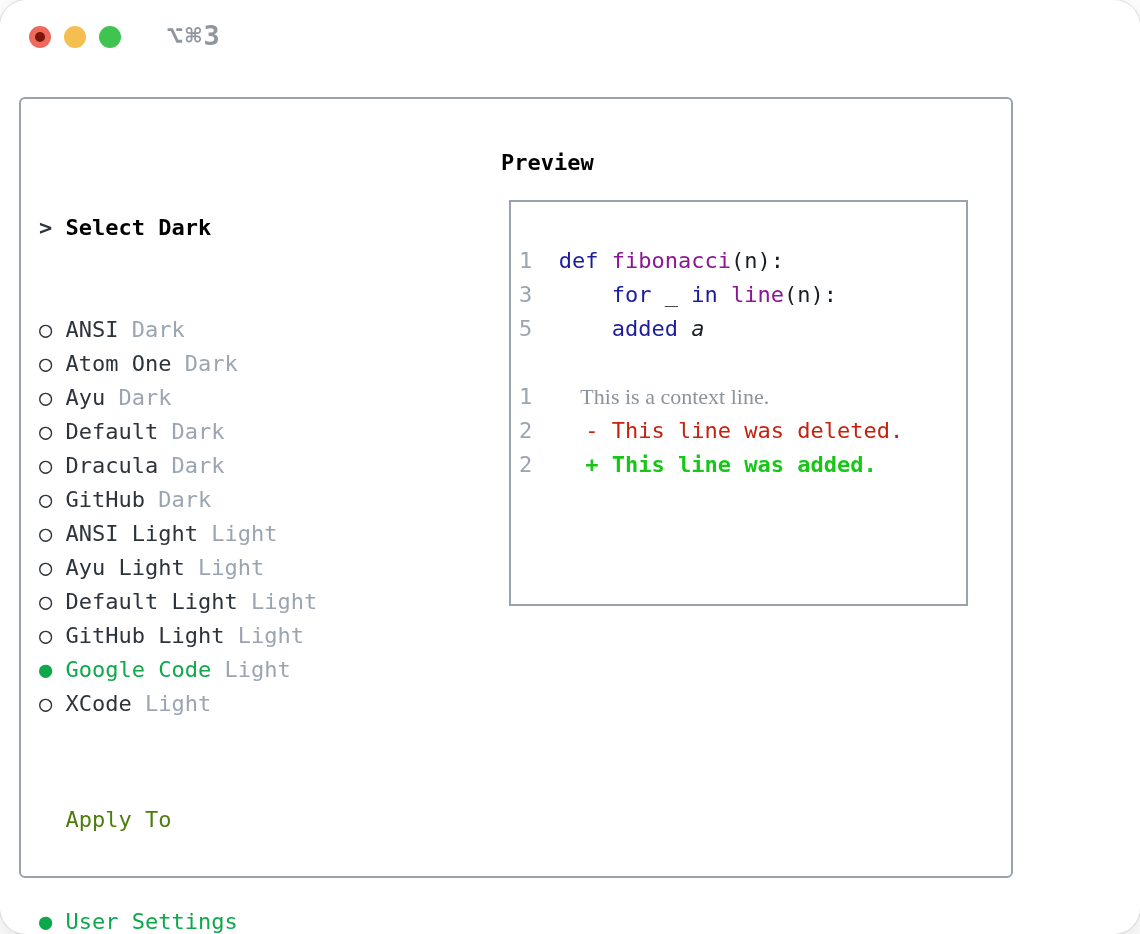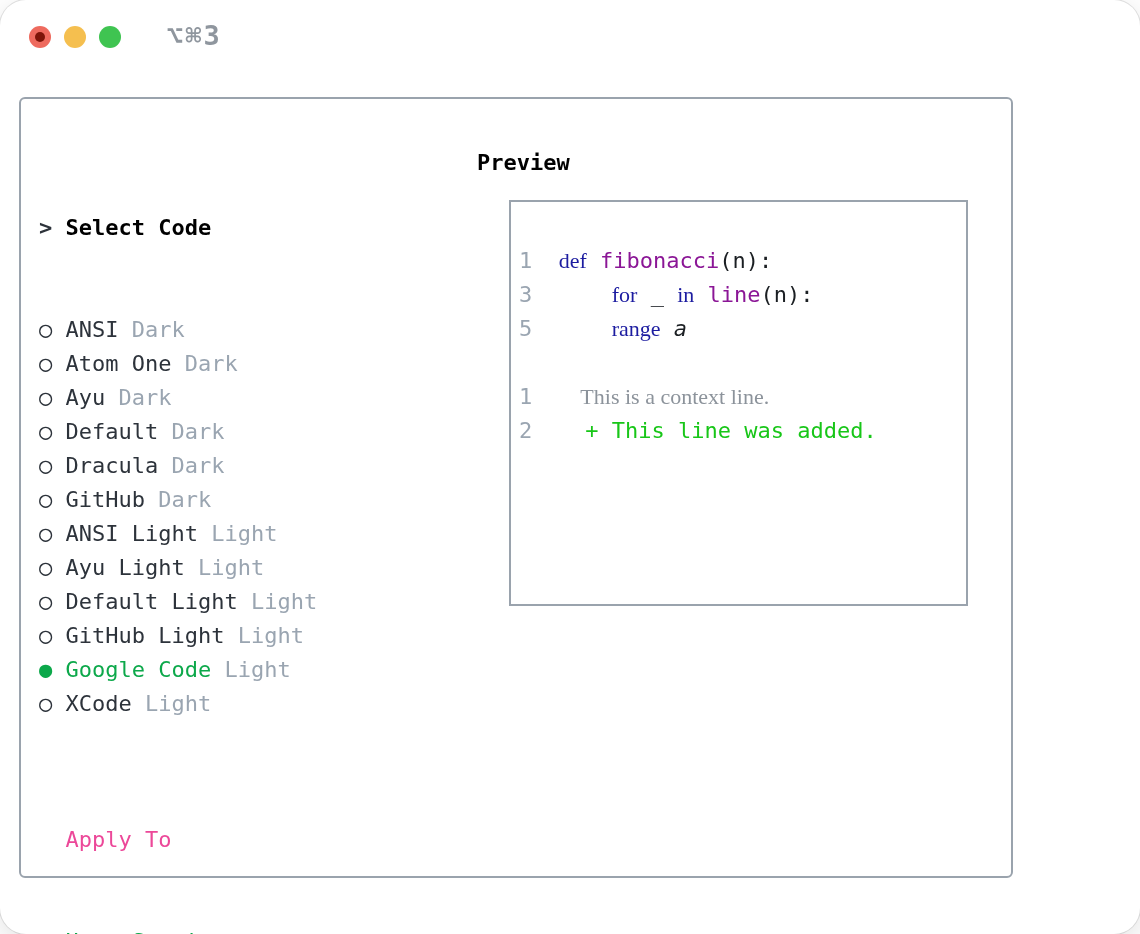--- a/index.html
+++ b/index.html
@@ -35,76 +35,77 @@
   }
   .col-left {
     position:absolute; left:18px; top:44px; width:450px;
     font-size:22px; line-height:34px; color:var(--text); white-space:pre;
   }
   .row { white-space:pre; }
   .row .mark { color:var(--text); }
   .row.selected .mark, .row.selected .nm { color:var(--accent-green); }
   .hdr { font-weight:bold; color:#000; }
   .vr { color:var(--muted); }
-  .apply-hdr { margin-top:34px; color:#ec4899; }
+  .apply-hdr { margin-top:14px; color:#4d7c0f; }
   
   .preview-hdr {
-    position:absolute; left:456px; top:51px;
+    position:absolute; left:480px; top:51px;
     font-size:22px; font-weight:bold; color:#000;
   }
   .preview-box {
     position:absolute; left:488px; top:101px; width:459px; height:406px;
     border:2px solid var(--border); background:#fff;
     padding:42px 0 0 8px; overflow:hidden;
   }
   .cline { white-space:pre; font-size:22px; line-height:34px; color:var(--syntax-plain); }
   .cline .lnum { color:var(--line-number); }
   .gap-line { height:34px; }
   .pln { color:var(--syntax-plain); }
-  .kwd { color:var(--syntax-keyword);font-family:Liberation Serif, serif; }
+  .kwd { color:var(--syntax-keyword); }
   .typ { color:var(--syntax-type); }
   .lit { color:var(--syntax-literal); }
   .var { color:var(--syntax-plain); font-style:italic; }
   .ctx { color:var(--diff-context);font-family:Liberation Serif, serif; }
   .del { color:var(--diff-deleted); }
-  .add { color:var(--diff-added); }
+  .add { color:var(--diff-added);font-weight:bold; }
 </style>
 </head>
 <body>
 
 <div class="window">
 
   <div class="titlebar">
     <div class="lights">
       <div class="light light-close"></div>
       <div class="light light-min"></div>
       <div class="light light-zoom"></div>
     </div>
     <div class="win-title">⌥⌘3</div>
   </div>
 
   <div class="panel">
 
     <div class="col-left">
-      <div class="row"><span class="hdr mark">&gt; </span><span class="hdr">Select Code</span></div>
+      <div class="row"><span class="hdr mark">&gt; </span><span class="hdr">Select Dark</span></div>
       <div id="theme-list"><div class="row"><span class="mark">○ </span><span class="nm">ANSI</span><span class="vr"> Dark</span></div><div class="row"><span class="mark">○ </span><span class="nm">Atom One</span><span class="vr"> Dark</span></div><div class="row"><span class="mark">○ </span><span class="nm">Ayu</span><span class="vr"> Dark</span></div><div class="row"><span class="mark">○ </span><span class="nm">Default</span><span class="vr"> Dark</span></div><div class="row"><span class="mark">○ </span><span class="nm">Dracula</span><span class="vr"> Dark</span></div><div class="row"><span class="mark">○ </span><span class="nm">GitHub</span><span class="vr"> Dark</span></div><div class="row"><span class="mark">○ </span><span class="nm">ANSI Light</span><span class="vr"> Light</span></div><div class="row"><span class="mark">○ </span><span class="nm">Ayu Light</span><span class="vr"> Light</span></div><div class="row"><span class="mark">○ </span><span class="nm">Default Light</span><span class="vr"> Light</span></div><div class="row"><span class="mark">○ </span><span class="nm">GitHub Light</span><span class="vr"> Light</span></div><div class="row selected"><span class="mark">● </span><span class="nm">Google Code</span><span class="vr"> Light</span></div><div class="row"><span class="mark">○ </span><span class="nm">XCode</span><span class="vr"> Light</span></div></div>
       <div class="row apply-hdr"><span class="mark">  </span><span>Apply To</span></div>
       <div id="apply-list"><div class="row selected"><span class="mark">● </span><span class="nm">User Settings</span></div></div>
       
     </div>
 
     <div class="preview-hdr">Preview</div>
 
     <div class="preview-box">
       <div id="code-block">
           <div class="cline"><span class="lnum">1  </span><span class="kwd">def</span><span class="pln"> </span><span class="typ">fibonacci</span><span class="pln">(n):</span></div>
           <div class="cline"><span class="lnum">3  </span><span class="pln">    </span><span class="kwd">for</span><span class="pln"> _ </span><span class="kwd">in</span><span class="pln"> </span><span class="typ">line</span><span class="pln">(n):</span></div>
-          <div class="cline"><span class="lnum">5  </span><span class="pln">    </span><span class="kwd">range</span><span class="pln"> </span><span class="var">a</span></div>
+          <div class="cline"><span class="lnum">5  </span><span class="pln">    </span><span class="kwd">added</span><span class="pln"> </span><span class="var">a</span></div>
         </div>
       <div class="gap-line"></div>
       <div id="diff-block">
           <div class="cline"><span class="lnum">1  </span><span class="ctx">    This is a context line.</span></div>
+          <div class="cline"><span class="lnum">2  </span><span class="pln">  </span><span class="del">- This line was deleted.</span></div>
           <div class="cline"><span class="lnum">2  </span><span class="pln">  </span><span class="add">+ This line was added.</span></div>
         </div>
     </div>
 
   </div>
 </div>
 
 </body></html>

